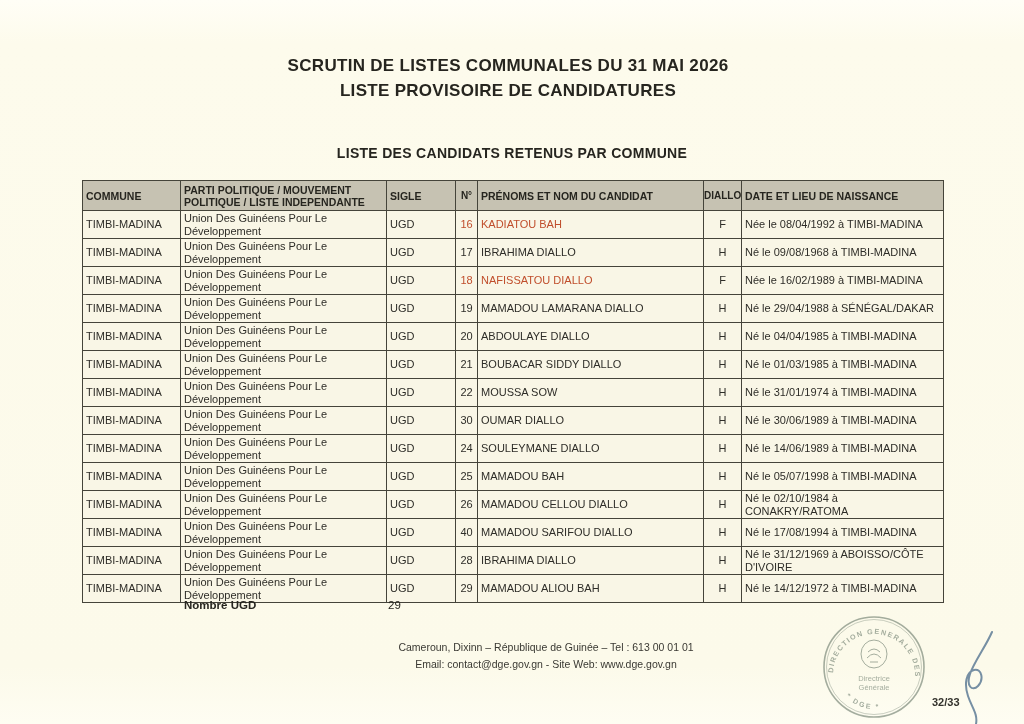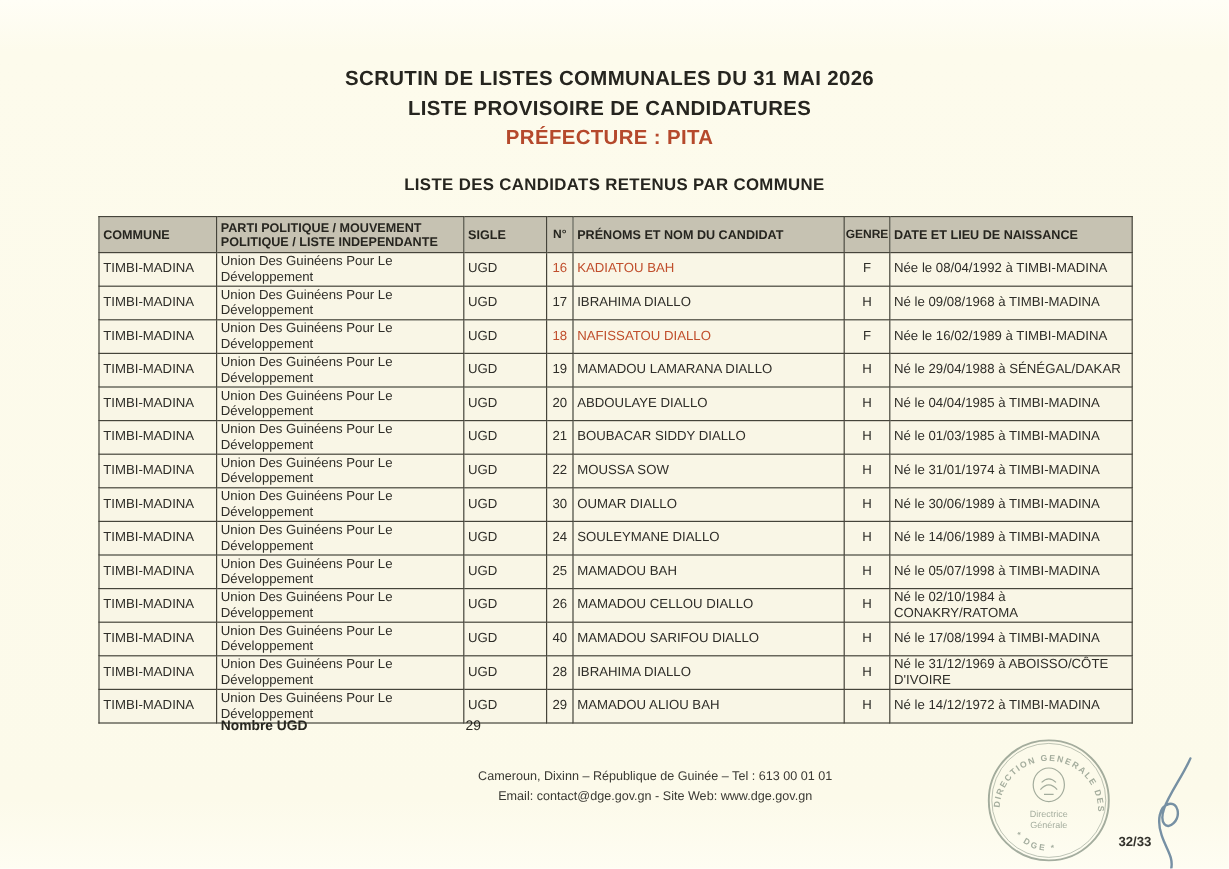--- a/index.html
+++ b/index.html
@@ -48,21 +48,20 @@
   .signature { position:absolute; left:948px; top:628px; width:70px; height:96px; opacity:.85; }
 </style>
 </head>
 <body>
 
 <div class="page">
 
   <div class="title-block">
     <div class="title-line">SCRUTIN DE LISTES COMMUNALES DU 31 MAI 2026</div>
     <div class="title-line">LISTE PROVISOIRE DE CANDIDATURES</div>
-    <div class="prefecture">PRÉFECTURE : PITA</div>
   </div>
 
   <div class="subtitle">LISTE DES CANDIDATS RETENUS PAR COMMUNE</div>
 
   <table class="cand">
     <colgroup>
       <col style="width:98px">
         <col style="width:206px">
         <col style="width:69px">
       <col style="width:22px">
@@ -70,21 +69,21 @@
         <col style="width:38px">
         <col style="width:202px">
     </colgroup>
     <thead>
       <tr>
         <th>COMMUNE</th>
         <th>PARTI POLITIQUE / MOUVEMENT POLITIQUE / LISTE INDEPENDANTE</th>
         <th>SIGLE</th>
         <th class="c">N°</th>
         <th>PRÉNOMS ET NOM DU CANDIDAT</th>
-        <th class="c">GENRE</th>
+        <th class="c">DIALLO</th>
         <th>DATE ET LIEU DE NAISSANCE</th>
       </tr>
     </thead>
     <tbody>
         <tr>
           <td class="td-commune">TIMBI-MADINA</td>
           <td class="td-parti">Union Des Guinéens Pour Le Développement</td>
           <td class="td-sigle">UGD</td>
           <td class="td-num hl">16</td>
           <td class="td-nom hl">KADIATOU BAH</td>

